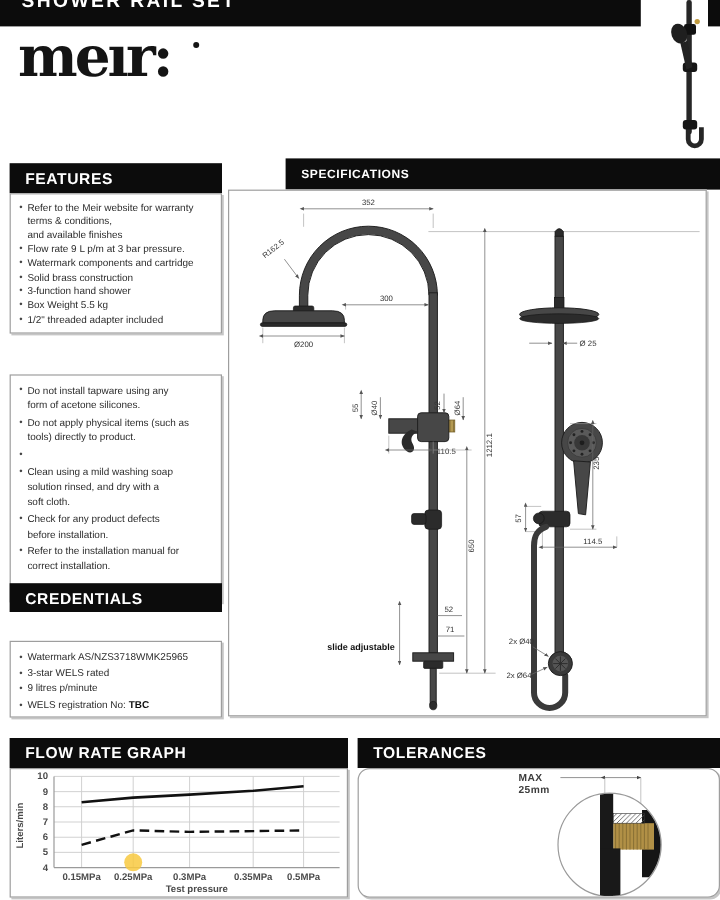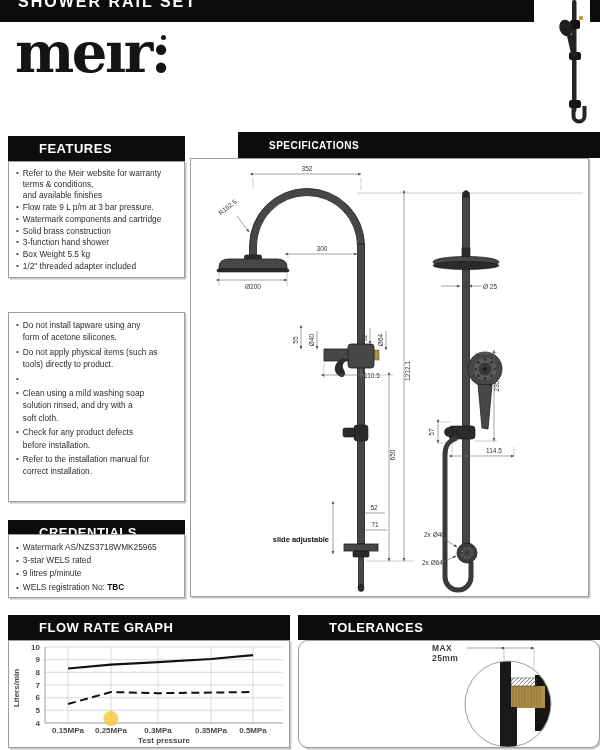--- a/index.html
+++ b/index.html
@@ -3,28 +3,28 @@
 <meta charset="utf-8">
 <style>
   html,body{margin:0;padding:0;background:#fff;}
   .page{position:relative;width:600px;height:750px;background:#fff;font-family:"Liberation Sans",sans-serif;overflow:hidden;text-decoration:underline;}
 
   
   .topbar{position:absolute;left:0;top:0;width:600px;height:22px;background:#0c0c0c;overflow:hidden;}
   .topbar-title{position:absolute;top:-7px;left:18px;font-size:16px;font-weight:bold;letter-spacing:2px;color:#fff;white-space:nowrap;}
 
   
-  .logo{position:absolute;left:15px;top:24px;font-family:"DejaVu Serif",serif;font-weight:600;font-size:56px;line-height:1;letter-spacing:-2.5px;color:#141414;}
+  .logo{position:absolute;left:15px;top:24px;font-family:"DejaVu Serif",serif;font-weight:600;font-size:47px;line-height:1;letter-spacing:-2.5px;color:#141414;}
   .logo-dot{position:absolute;left:161px;top:35px;width:5px;height:5px;border-radius:50%;background:#141414;}
 
   
   .product-photo{position:absolute;left:534px;top:0;width:56px;height:130px;background:#fff;}
 
   
-  .hdr{position:absolute;background:#0c0c0c;color:#fff;font-weight:bold;font-size:13px;letter-spacing:.5px;display:flex;align-items:center;padding-left:31px;box-sizing:border-box;}
+  .hdr{position:absolute;background:#0c0c0c;color:#fff;font-weight:bold;font-size:13px;letter-spacing:.5px;display:flex;align-items:center;padding-left:13px;box-sizing:border-box;}
   .box{position:absolute;background:#fff;border:1px solid #9e9e9e;box-shadow:1.5px 1.5px 0 #c6c6c6;box-sizing:border-box;overflow:hidden;}
 
   .list{padding:6px 4px 4px 7px;}
   .li{display:flex;gap:4px;color:#2d2d2d;font-size:8.3px;font-weight:500;}
   .li .b{flex:0 0 auto;font-size:8px;color:#444;}
   .li .t{white-space:pre-line;}
   .features-list .li{line-height:10.9px;margin-bottom:1px;}
   .care-list .li{line-height:12.4px;margin-bottom:2px;}
   .creds-list .li{line-height:13.2px;}
   .creds-list strong{font-weight:bold;color:#111;}
@@ -151,21 +151,21 @@
         </div>
 
         <div class="li">
           <span class="b">•</span>
           <span class="t">Refer to the installation manual for
 correct installation.</span>
         </div>
       </div>
   </div>
 
-  <div class="hdr" style="left:8px;top:520px;width:177px;height:24px;align-items:center;">
+  <div class="hdr" style="left:8px;top:486px;width:177px;height:24px;align-items:center;">
     <span>CREDENTIALS</span>
   </div>
   <div class="box" style="left:8px;top:534px;width:177px;height:64px;">
     <div class="list creds-list">
 
         <div class="li">
           <span class="b">•</span>
           <span class="t"><span>Watermark AS/NZS3718WMK25965</span><strong></strong></span>
         </div>
 

